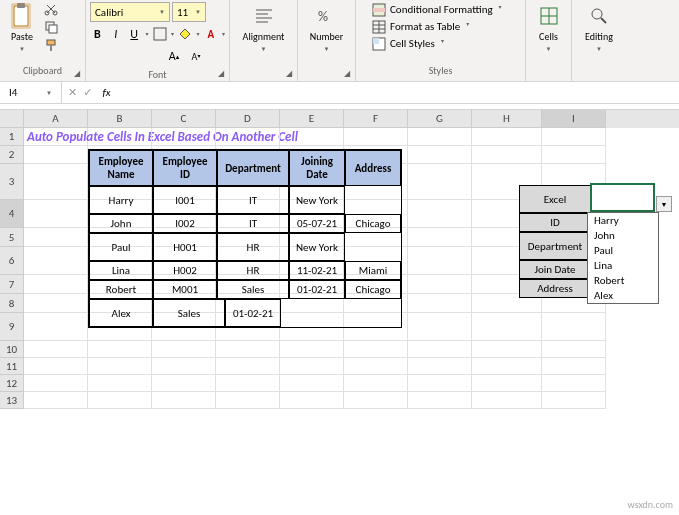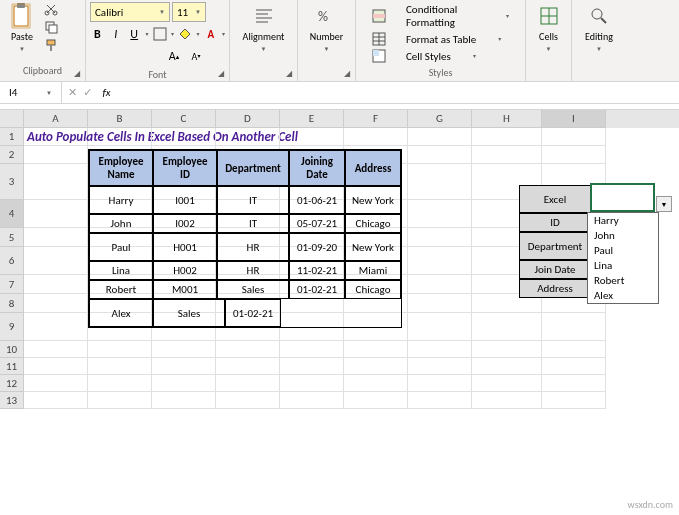--- a/index.html
+++ b/index.html
@@ -21,21 +21,21 @@
     .font-row2 { display: flex; gap: 4px; align-items: center; }
     .fmt-btn { width: 18px; height: 20px; display: flex; align-items: center; justify-content: center; cursor: pointer; }
     .fmt-btn.bold { font-weight: bold; font-size: 12px; }
     .fmt-btn.italic { font-style: italic; font-size: 12px; }
     .fmt-btn.under { text-decoration: underline; font-size: 12px; }
     
     .clip-icons { display: flex; flex-direction: column; gap: 2px; margin-left: 2px; }
     .small-icon { width: 16px; height: 16px; cursor: pointer; }
     
     .styles-content { display: flex; flex-direction: column; gap: 1px; padding: 0 4px; }
-    .style-item { display: flex; align-items: center; gap: 20px; font-size: 11px; cursor: pointer; padding: 1px 8px; }
+    .style-item { display: flex; align-items: flex-start; gap: 4px; font-size: 11px; cursor: pointer; padding: 1px 8px; }
     .style-icon { width: 14px; height: 14px; }
     
     .dlg-launcher { position: absolute; bottom: 2px; right: 2px; width: 12px; height: 12px; font-size: 8px; color: #666; cursor: pointer; display: flex; align-items: center; justify-content: center; }
     
     
     .formula-row { display: flex; height: 22px; border-bottom: 1px solid #d4d4d4; align-items: center; background: #fff; }
     .name-box { width: 62px; border-right: 1px solid #d4d4d4; padding: 0 9px; display: flex; align-items: center; justify-content: space-between; font-size: 11px; height: 100%; }
     .fx-btns { display: flex; gap: 6px; padding: 0 6px; color: #999; }
     .fx-label { font-style: italic; font-size: 11px; padding: 0 4px; }
     .formula-input { flex: 1; border: none; height: 100%; padding: 0 4px; font-size: 11px; }
@@ -46,21 +46,21 @@
     .corner { width: 24px; border-right: 1px solid #ccc; border-bottom: 1px solid #ccc; background: #e6e6e6; }
     .col-h { border-right: 1px solid #ccc; border-bottom: 1px solid #ccc; text-align: center; font-size: 11px; color: #444; line-height: 18px; }
     .col-h.selected { background: #d2d2d2; }
     
     .grid-body { position: relative; }
     .row { display: flex; }
     .row-h { width: 24px; background: #e6e6e6; border-right: 1px solid #ccc; border-bottom: 1px solid #ccc; text-align: center; font-size: 11px; color: #444; display: flex; align-items: center; justify-content: center; }
     .row-h.selected { background: #d2d2d2; }
     .cell { border-right: 1px solid #e0e0e0; border-bottom: 1px solid #e0e0e0; font-size: 11px; padding: 0 3px; display: flex; align-items: center; overflow: hidden; }
     
-    .title-text { font-weight: bold; color: #4c1d95; font-size: 13px; font-style: italic; }
+    .title-text { font-weight: bold; color: #8b5cf6; font-size: 13px; font-style: italic; }
     
     
     .data-table { position: absolute; left: 88px; top: 39px; border: 1px solid #000; }
     .data-table .drow { display: flex; }
     .data-table .dcell { border: 1px solid #000; padding: 3px 4px; text-align: center; font-size: 11px; display: flex; align-items: center; justify-content: center; }
     .data-table .dhead { background: #b4c6e7; font-weight: bold; }
     
     
     .lookup-tbl { position: absolute; left: 519px; top: 75px; }
     .lookup-tbl .lrow { display: flex; }
@@ -467,35 +467,33 @@
         <div class="dcell dhead" style="width: 64px; height: 36px;">Employee Name</div>
         <div class="dcell dhead" style="width: 64px; height: 36px;">Employee ID</div>
         <div class="dcell dhead" style="width: 72px; height: 36px;">Department</div>
         <div class="dcell dhead" style="width: 56px; height: 36px;">Joining Date</div>
         <div class="dcell dhead" style="width: 56px; height: 36px;">Address</div>
       </div>
       <div class="drow">
         <div class="dcell" style="width: 64px; height: 28px;">Harry</div>
         <div class="dcell" style="width: 64px; height: 28px;">I001</div>
         <div class="dcell" style="width: 72px; height: 28px;">IT</div>
-        <div class="dcell" style="width: 56px; height: 28px;">01-06-21</div>
         <div class="dcell" style="width: 56px; height: 28px;">New York</div>
       </div>
       <div class="drow">
         <div class="dcell" style="width: 64px; height: 19px;">John</div>
         <div class="dcell" style="width: 64px; height: 19px;">I002</div>
         <div class="dcell" style="width: 72px; height: 19px;">IT</div>
         <div class="dcell" style="width: 56px; height: 19px;">05-07-21</div>
         <div class="dcell" style="width: 56px; height: 19px;">Chicago</div>
       </div>
       <div class="drow">
         <div class="dcell" style="width: 64px; height: 28px;">Paul</div>
         <div class="dcell" style="width: 64px; height: 28px;">H001</div>
         <div class="dcell" style="width: 72px; height: 28px;">HR</div>
-        <div class="dcell" style="width: 56px; height: 28px;">01-09-20</div>
         <div class="dcell" style="width: 56px; height: 28px;">New York</div>
       </div>
       <div class="drow">
         <div class="dcell" style="width: 64px; height: 19px;">Lina</div>
         <div class="dcell" style="width: 64px; height: 19px;">H002</div>
         <div class="dcell" style="width: 72px; height: 19px;">HR</div>
         <div class="dcell" style="width: 56px; height: 19px;">11-02-21</div>
         <div class="dcell" style="width: 56px; height: 19px;">Miami</div>
       </div>
       <div class="drow">

